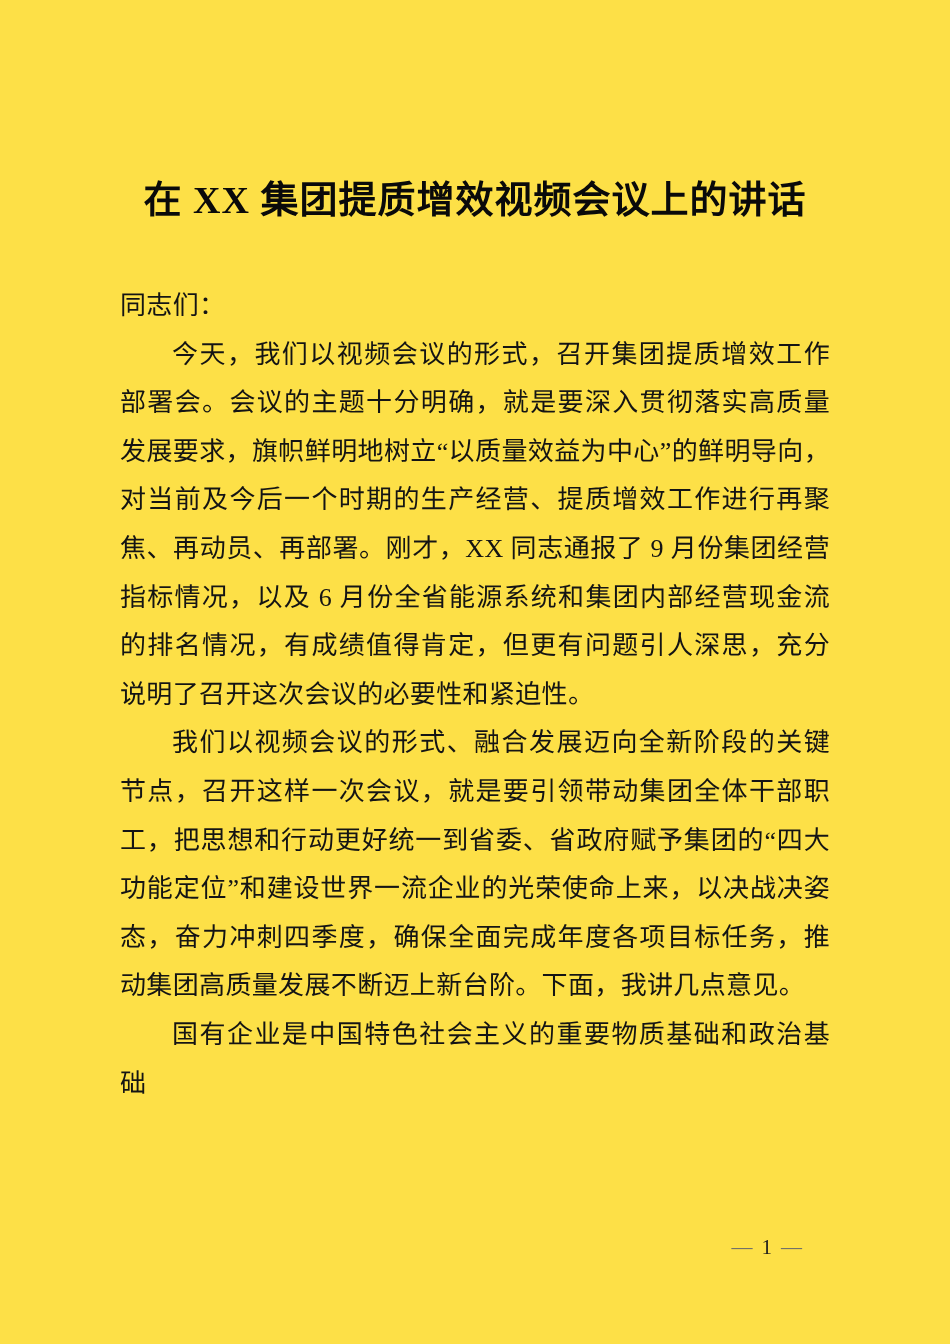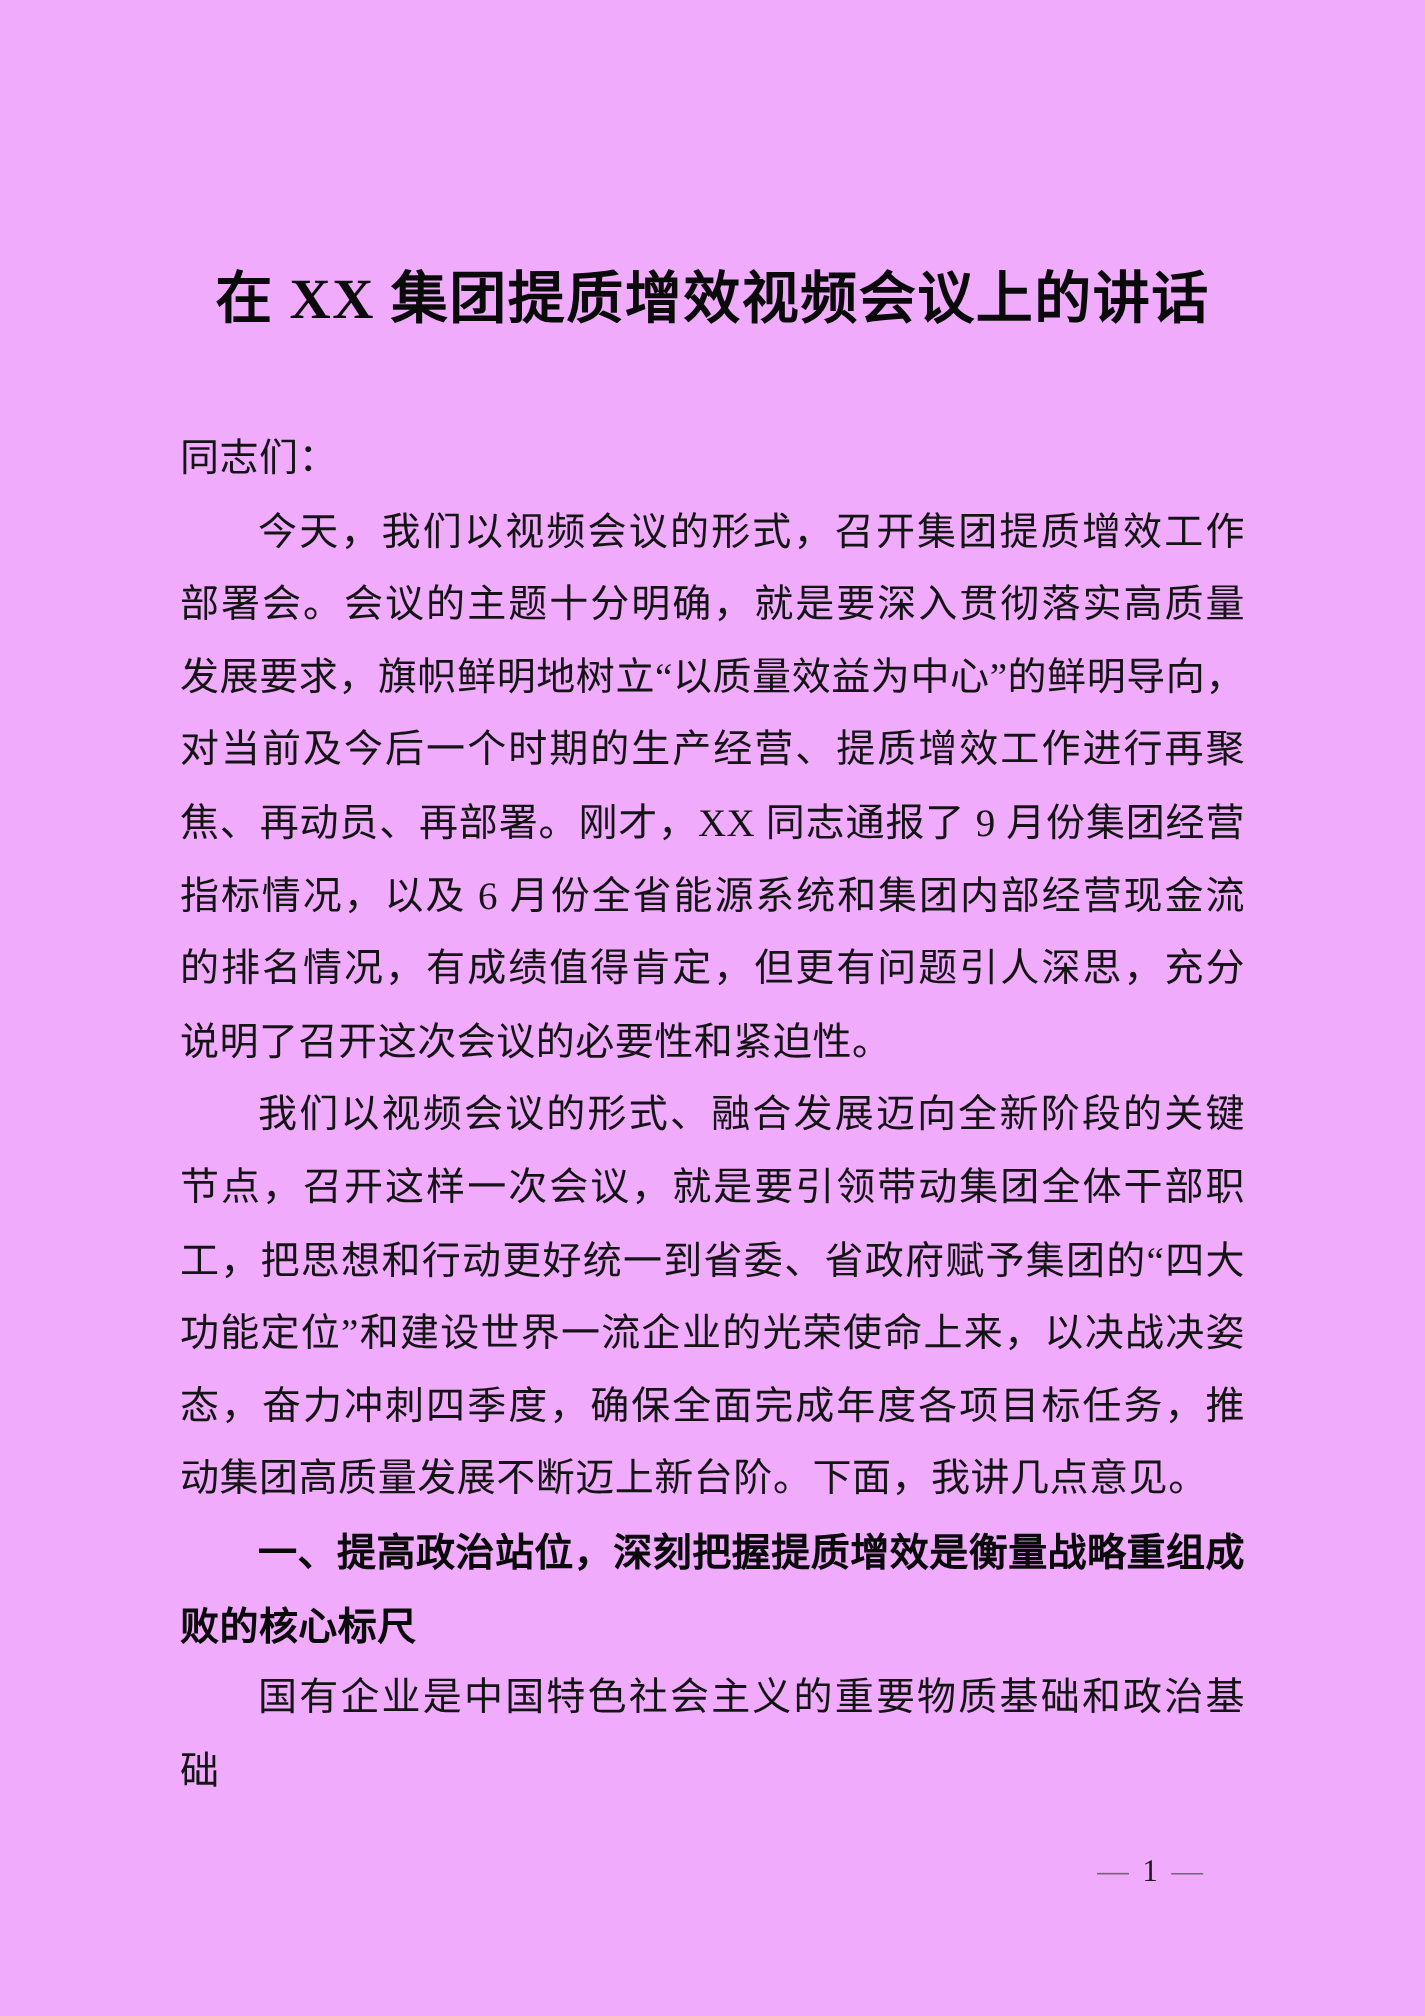--- a/index.html
+++ b/index.html
@@ -9,21 +9,21 @@
   }
   body {
     width: 950px;
     height: 1344px;
     overflow: hidden;
   }
   .page {
     position: relative;
     width: 950px;
     height: 1344px;
-    background: #f0abfc;
+    background: #fde047;
     color: #141414;
     overflow: hidden;
   }
   .doc-title {
     margin: 0;
     padding: 177px 120px 0 120px;
     text-align: center;
     font-family: "Liberation Serif", "DejaVu Serif", serif;
     font-weight: 700;
     font-size: 38px;
@@ -83,21 +83,20 @@
   <h1 class="doc-title">在 XX 集团提质增效视频会议上的讲话</h1>
 
   <div class="doc-body">
 
     <p class="salutation">同志们：</p>
 
     <p>今天，我们以视频会议的形式，召开集团提质增效工作部署会。会议的主题十分明确，就是要深入贯彻落实高质量发展要求，旗帜鲜明地树立“以质量效益为中心”的鲜明导向，对当前及今后一个时期的生产经营、提质增效工作进行再聚焦、再动员、再部署。刚才，XX 同志通报了 9 月份集团经营指标情况，以及 6 月份全省能源系统和集团内部经营现金流的排名情况，有成绩值得肯定，但更有问题引人深思，充分说明了召开这次会议的必要性和紧迫性。</p>
 
     <p>我们以视频会议的形式、融合发展迈向全新阶段的关键节点，召开这样一次会议，就是要引领带动集团全体干部职工，把思想和行动更好统一到省委、省政府赋予集团的“四大功能定位”和建设世界一流企业的光荣使命上来，以决战决姿态，奋力冲刺四季度，确保全面完成年度各项目标任务，推动集团高质量发展不断迈上新台阶。下面，我讲几点意见。</p>
 
-    <h2 class="section-heading">一、提高政治站位，深刻把握提质增效是衡量战略重组成败的核心标尺</h2>
 
     <p>国有企业是中国特色社会主义的重要物质基础和政治基础</p>
 
   </div>
 
   <div class="page-number">
     <span class="dash">—</span><span class="num">1</span><span class="dash">—</span>
   </div>
 
 </div>

